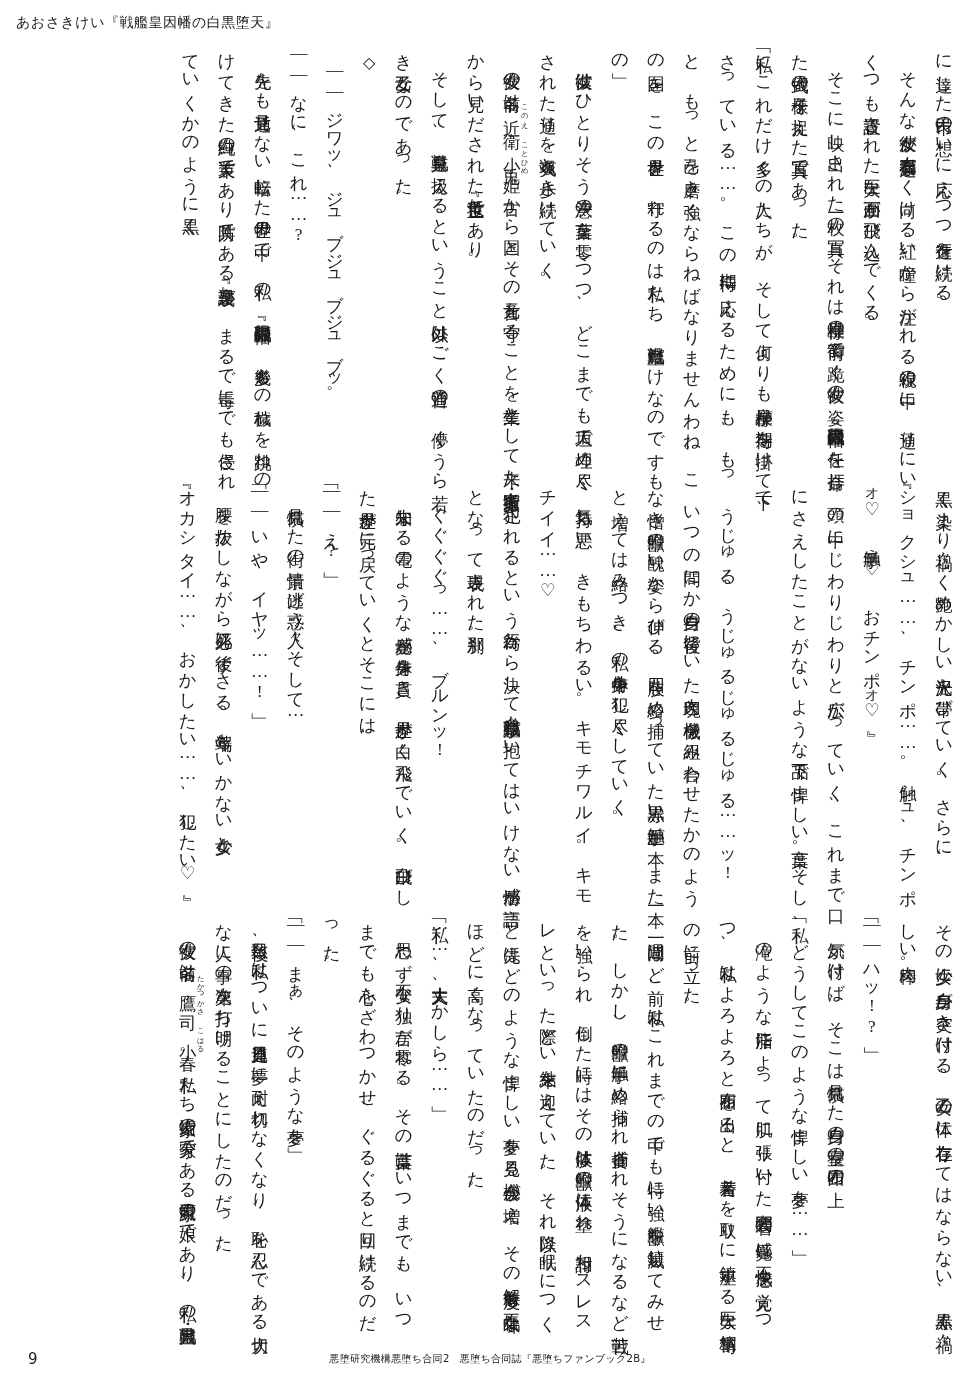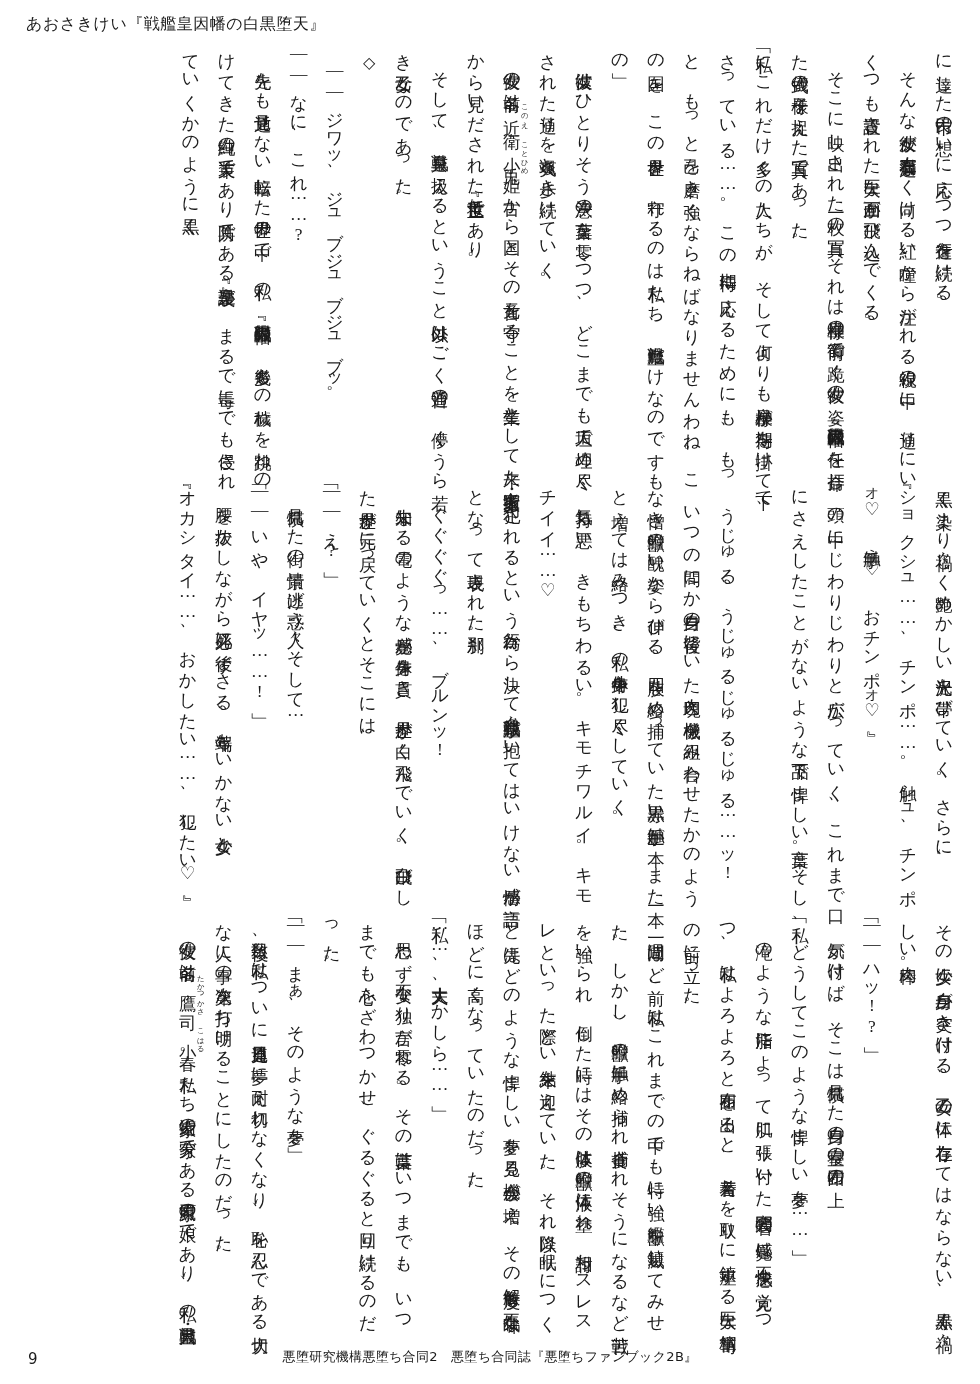--- a/index.html
+++ b/index.html
@@ -19,22 +19,22 @@
   #page {
     position: absolute;
     inset: 0;
     background: #ffffff;
   }
 
   
   .running-header {
     position: absolute;
     top: 14px;
-    left: 26px;
-    font-size: 16px;
+    left: 16px;
+    font-size: 14px;
     letter-spacing: 0.5px;
     white-space: nowrap;
     color: #1a1a1a;
     font-family: "DejaVu Sans", "Liberation Sans", sans-serif;
   }
 
   
   .footer-page-number {
     position: absolute;
     left: 28px;
@@ -42,21 +42,21 @@
     font-size: 15px;
     color: #1a1a1a;
     font-family: "DejaVu Sans", "Liberation Sans", sans-serif;
   }
   .footer-credit {
     position: absolute;
     left: 0;
     right: 0;
     bottom: 18px;
     text-align: center;
-    font-size: 13px;
+    font-size: 10px;
     letter-spacing: 0.3px;
     color: #1a1a1a;
     font-family: "DejaVu Sans", "Liberation Sans", sans-serif;
   }
 
   
   .text-block {
     position: absolute;
     writing-mode: vertical-rl;
     -webkit-writing-mode: vertical-rl;

